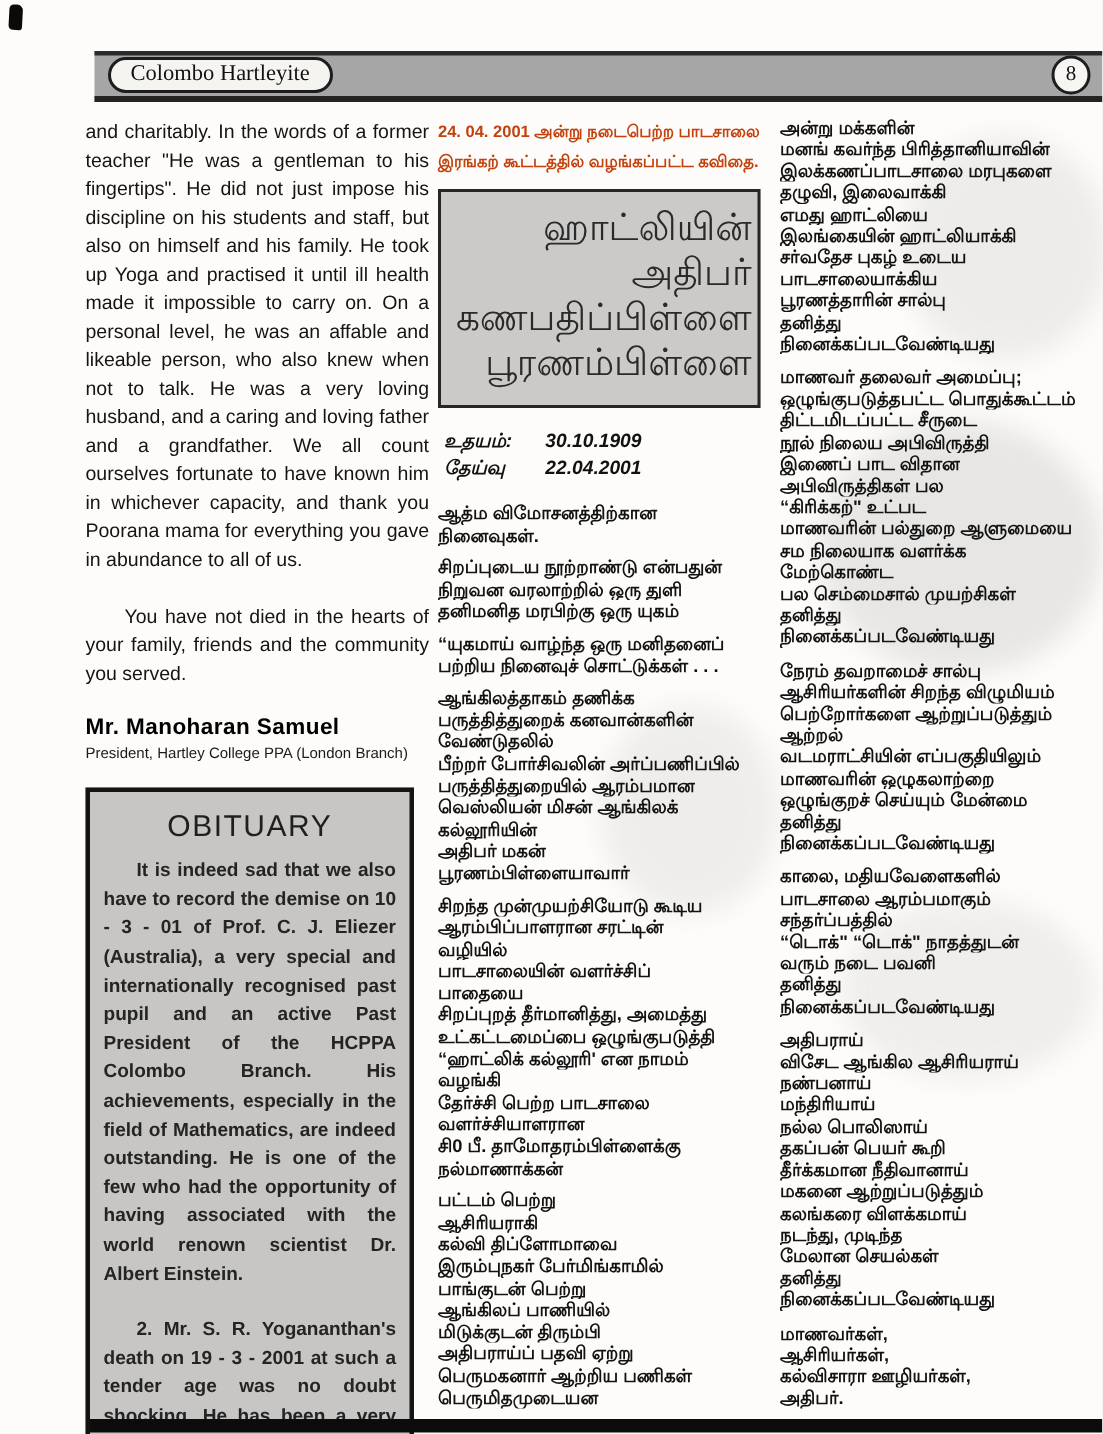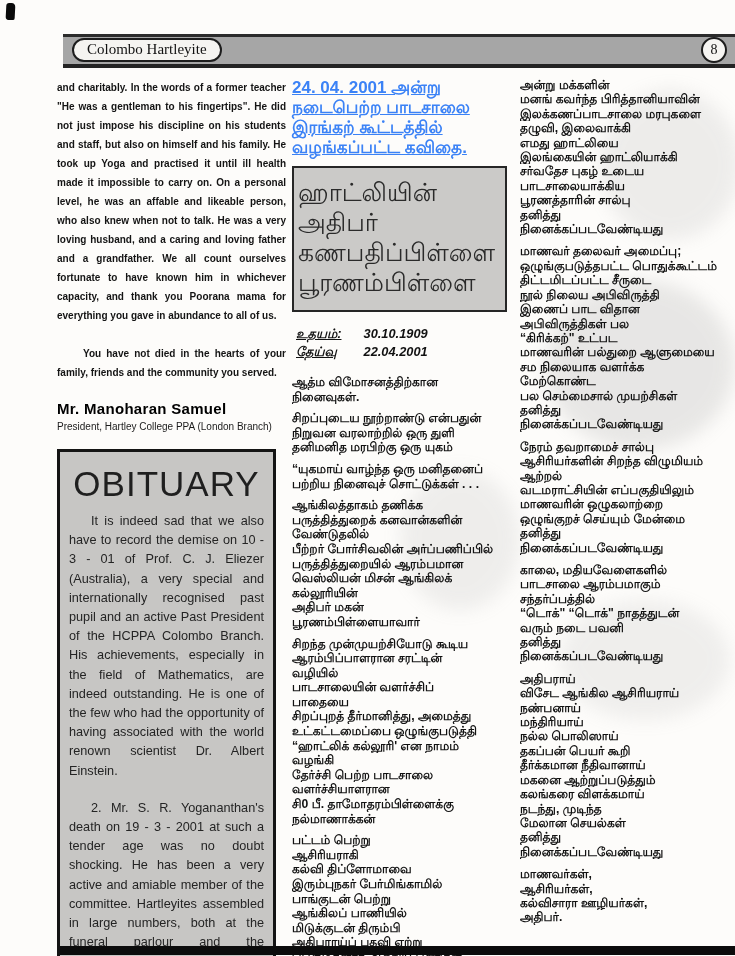--- a/index.html
+++ b/index.html
@@ -18,38 +18,38 @@
   .masthead-bar{position:absolute;left:63px;top:34px;width:672px;height:34px;background:#a6a6a6;border-top:3px solid #2b2b2b;border-bottom:4px solid #232323;box-sizing:border-box;display:flex;align-items:center;justify-content:space-between;padding:0 8px 1px 9px;}
   .masthead-pill{display:inline-block;background:#f5f4f1;border:2px solid #1d1d1d;border-radius:14px;padding:1px 13px 2px;font-family:"Liberation Serif",serif;font-size:15px;color:#111;}
   .page-number-badge{display:flex;align-items:center;justify-content:center;width:22px;height:22px;background:#f6f5f2;border:2px solid #1d1d1d;border-radius:50%;font-family:"Liberation Serif",serif;font-size:14px;color:#111;}
 
   
   .col{position:absolute;top:78px;}
   .col-left{left:57px;width:229px;}
   .col-mid{left:292px;width:215px;}
   .col-right{left:520px;width:213px;}
 
-  .body-text{margin:0 0 0 0;font-size:10px;line-height:19px;text-align:justify;font-weight:700;color:#141414;}
+  .body-text{margin:0 0 0 0;font-size:13px;line-height:19px;text-align:justify;font-weight:400;color:#141414;}
   .body-text.indent{text-indent:26px;margin-top:19px;}
   .sig-name{margin:18px 0 0;font-size:15px;font-weight:800;letter-spacing:.3px;color:#000;}
   .sig-title{margin:1px 0 0;font-size:10px;line-height:18px;font-weight:500;color:#1b1b1b;}
 
   
   .obituary-box{margin-top:13px;box-sizing:border-box;width:219px;border:3px solid #141414;background:#c7c6c4;padding:10px 9px 12px;}
-  .obituary-title{text-align:center;font-size:35px;letter-spacing:1px;color:#1f1f1f;font-weight:400;margin:2px 0 8px;}
+  .obituary-title{text-align:center;font-size:20px;letter-spacing:1px;color:#1f1f1f;font-weight:400;margin:2px 0 8px;}
   .obit-para{margin:0;font-size:12.7px;line-height:19.2px;text-align:justify;color:#242424;font-weight:500;}
   .obit-para + .obit-para{margin-top:18px;}
-  .obit-para.indent{text-indent:22px;}
-
-  
-  .tamil-heading{margin:0 0 8px;font-size:17px;line-height:20px;font-weight:700;text-decoration:underline;color:#3b82f6;}
-  .title-box{box-sizing:border-box;border:2.5px solid #262626;background:#cbcac8;padding:10px 4px 12px;text-align:left;}
+  .obit-para.indent{text-indent:22px;font-weight:bold;}
+
+  
+  .tamil-heading{margin:0 0 8px;font-size:11px;line-height:20px;font-weight:700;color:#c2410c;}
+  .title-box{box-sizing:border-box;border:2.5px solid #262626;background:#cbcac8;padding:10px 4px 12px;text-align:right;}
   .title-line{font-family:"Liberation Serif",serif;font-size:25px;line-height:30px;color:#2a2a2a;}
   .dates{margin:13px 0 0 4px;font-weight:700;font-style:italic;font-size:12.8px;line-height:18px;color:#111;}
-  .date-label{display:inline-block;width:64px;text-decoration:underline;}
+  .date-label{display:inline-block;width:64px;}
   .stanzas{margin-top:14px;}
   .col-right .stanzas{margin-top:0;}
   .stanza{margin:0 0 7px;}
   .col-right .stanza{margin-bottom:8px;}
   .poem-line{font-size:12.2px;line-height:14.6px;font-weight:700;color:#121212;white-space:nowrap;overflow:hidden;}
   .col-right .poem-line{line-height:14.4px;}
 
   .bottom-rule{position:absolute;left:60px;right:0;bottom:1px;height:9px;background:#0c0c0c;}
 </style>
 </head>
@@ -181,20 +181,21 @@
           <div class="poem-line">மாணவரின் பல்துறை ஆளுமையை</div>
           <div class="poem-line">சம நிலையாக வளர்க்க</div>
           <div class="poem-line">மேற்கொண்ட</div>
           <div class="poem-line">பல செம்மைசால் முயற்சிகள்</div>
           <div class="poem-line">தனித்து</div>
           <div class="poem-line">நினைக்கப்படவேண்டியது</div>
         </div>
         <div class="stanza">
           <div class="poem-line">நேரம் தவறாமைச் சால்பு</div>
           <div class="poem-line">ஆசிரியர்களின் சிறந்த விழுமியம்</div>
+          <div class="poem-line">பெற்றோர்களை ஆற்றுப்படுத்தும்</div>
           <div class="poem-line">ஆற்றல்</div>
           <div class="poem-line">வடமராட்சியின் எப்பகுதியிலும்</div>
           <div class="poem-line">மாணவரின் ஒழுகலாற்றை</div>
           <div class="poem-line">ஒழுங்குறச் செய்யும் மேன்மை</div>
           <div class="poem-line">தனித்து</div>
           <div class="poem-line">நினைக்கப்படவேண்டியது</div>
         </div>
         <div class="stanza">
           <div class="poem-line">காலை, மதியவேளைகளில்</div>
           <div class="poem-line">பாடசாலை ஆரம்பமாகும்</div>

